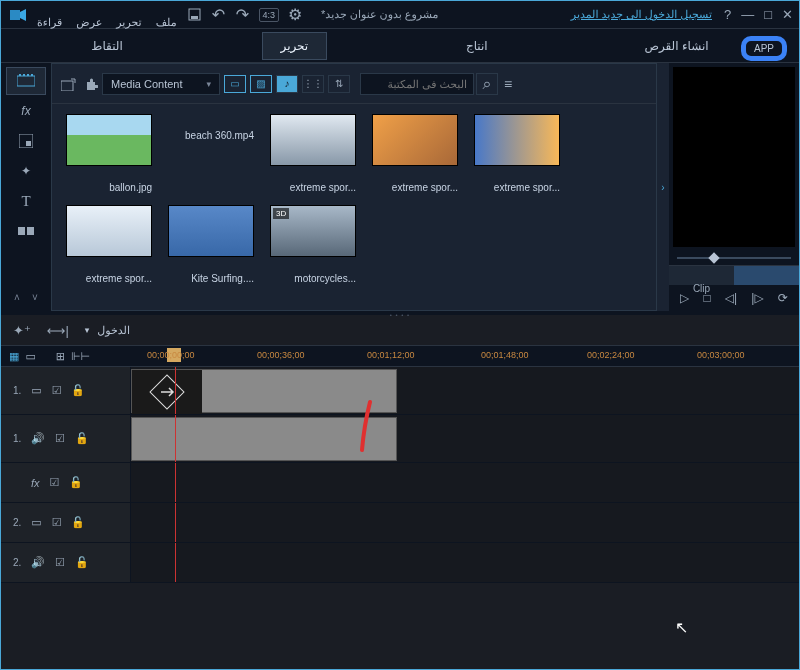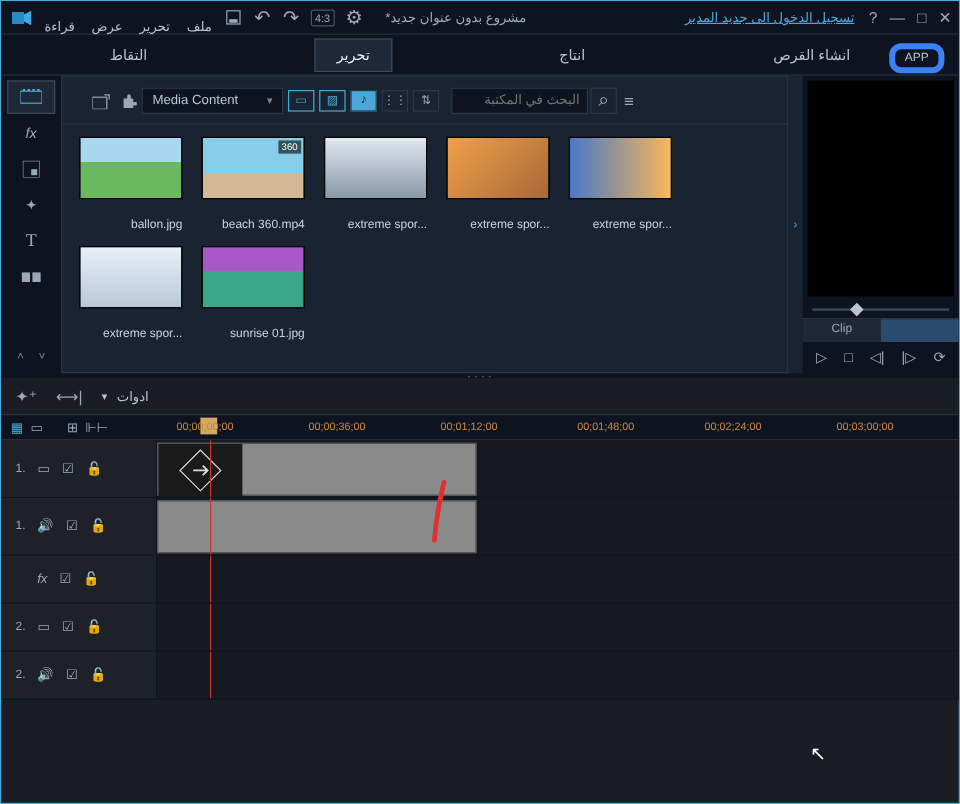--- a/index.html
+++ b/index.html
@@ -23,21 +23,21 @@
 .app-badge { position: absolute; right: 12px; top: 7px; border: 5px solid #3b82f6; border-radius: 10px; padding: 2px 8px; font-size: 10px; color: #b8c4d4; cursor:pointer; }
 
 .workspace { display: flex; height: 248px; }
 .left-rail { width: 50px; background: #0d1420; display: flex; flex-direction: column; align-items: center; padding-top: 4px; gap: 2px; }
 .rail-btn { width: 40px; height: 28px; display:flex; align-items:center; justify-content:center; color: #9aa8b8; cursor:pointer; font-size: 12px; }
 .rail-btn.sel { background: #1e2836; border: 1px solid #3a4a5e; color: #4aa8d8; }
 .rail-2btn { display:flex; gap: 2px; margin-top: auto; margin-bottom: 6px; }
 .rail-small { width: 16px; height: 16px; color:#7a8698; cursor:pointer; font-size:10px; display:flex;align-items:center;justify-content:center;}
 
 .center { flex: 1; background: #1a2332; border: 1px solid #2a3848; display:flex; flex-direction:column; }
-.center-toolbar { height: 40px; display: flex; align-items: center; padding: 0 22px; gap: 0; border-bottom: 1px solid #2a3340; }
+.center-toolbar { height: 40px; display: flex; align-items: center; padding: 0 6px; gap: 0; border-bottom: 1px solid #2a3340; }
 .ct-icon { width: 22px; height: 20px; display:flex; align-items:center; justify-content:center; color:#9aa8b8; cursor:pointer; }
 .dropdown { background: #0d1420; color: #b8c4d4; font-size: 11px; padding: 4px 8px; border: 1px solid #2a3848; cursor:pointer; display:flex; align-items:center; gap: 24px; }
 .dd-arrow { font-size: 9px; color:#7a8698; }
 .filter-icons { display: flex; gap: 4px; margin-left: 4px; }
 .filter-ic { width: 22px; height: 18px; border: 1px solid #2a3848; display:flex;align-items:center;justify-content:center; font-size:10px; color:#9aa8b8; cursor:pointer;}
 .filter-ic.video { color: #4aa8d8; border-color:#4aa8d8; }
 .filter-ic.img { color: #4aa8d8; border-color:#4aa8d8; }
 .filter-ic.audio { background:#4aa8d8; color:#0d1420; }
 .search-box { margin-left: 10px; background: #0d1420; border: 1px solid #2a3848; display:flex; align-items:center; padding: 0 6px; height: 22px; }
 .search-input { background: transparent; border: none; color: #7a8698; font-size: 11px; width: 100px; direction: rtl; outline:none; }
@@ -51,21 +51,21 @@
 .badge-360 { position:absolute; top:2px; right:2px; background:rgba(0,0,0,0.6); color:#fff; font-size:8px; padding:1px 3px; }
 .badge-3d { position:absolute; top:2px; left:2px; background:rgba(0,0,0,0.6); color:#fff; font-size:8px; padding:1px 3px; }
 .side-collapse { width: 12px; background: #1a2332; display:flex; align-items:center; justify-content:center; color:#4aa8d8; font-size:10px; cursor:pointer;}
 
 .preview { width: 130px; background: #0d1420; display:flex; flex-direction:column; }
 .preview-area { flex:1; background:#000; margin:4px; position:relative;}
 .preview-slider { height: 14px; padding: 0 8px; display:flex; align-items:center; }
 .slider-track { flex:1; height:2px; background:#3a4a5e; position:relative; }
 .slider-thumb { position:absolute; left:28%; top:-4px; width:10px; height:10px; background:#b8c4d4; transform:rotate(45deg) scale(0.8); }
 .clip-tabs { height: 20px; display:flex; border-top:1px solid #2a3340; }
-.clip-tab { flex:1; text-align:center; font-size:10px; color:#9aa8b8; background:#1e2836; padding-top:3px; cursor:pointer;}
+.clip-tab { flex:1; text-align:center; font-size:10px; color:#9aa8b8; background:#1e2836; padding-top:17px; cursor:pointer;}
 .clip-tab.b { background:#2a4a6e; }
 .playback { height: 26px; display:flex; align-items:center; justify-content:space-around; padding:0 4px; }
 .pb-btn { color:#9aa8b8; font-size:12px; cursor:pointer; }
 
 .spacer-row { height: 4px; background:#0d1420; display:flex; justify-content:center; align-items:center; }
 .spacer-dots { width:30px; height:2px; color:#4a5565; font-size:6px; letter-spacing:1px; text-align:center;}
 
 .timeline-tools { height: 30px; background:#1a1d24; display:flex; align-items:center; padding: 0 12px; gap: 16px;}
 .tt-btn { color:#9aa8b8; font-size:13px; cursor:pointer; }
 .tt-label { color:#b8c4d4; font-size:11px; direction:rtl; cursor:pointer; display:flex; align-items:center; gap:8px;}
@@ -205,44 +205,47 @@
         <span class="search-btn">⌕</span>
         <span class="menu-btn">≡</span>
       </div>
 
       <div class="thumbs">
         <div class="thumb">
           <div class="thumb-img" style="background:linear-gradient(180deg,#a8d8f0 40%,#6ab860 40%)"></div>
           <div class="thumb-label">ballon.jpg</div>
         </div>
         <div class="thumb">
-          <div class="thumb-img" style="background:linear-gradient(180deg,#87ceeb 60%,#d4b896 60%)">
-              <span class="badge-360">360</span>
-            </div>
           <div class="thumb-label">beach 360.mp4</div>
         </div>
         <div class="thumb">
           <div class="thumb-img" style="background:linear-gradient(180deg,#e0e8f0,#8898a8)"></div>
           <div class="thumb-label">extreme spor...</div>
         </div>
         <div class="thumb">
           <div class="thumb-img" style="background:linear-gradient(135deg,#f0a048,#a86838)"></div>
           <div class="thumb-label">extreme spor...</div>
         </div>
         <div class="thumb">
           <div class="thumb-img" style="background:linear-gradient(90deg,#4878c8,#f8b858)"></div>
           <div class="thumb-label">extreme spor...</div>
         </div>
         <div class="thumb">
           <div class="thumb-img" style="background:linear-gradient(180deg,#e8f0f8,#b8c8d8)"></div>
           <div class="thumb-label">extreme spor...</div>
         </div>
         <div class="thumb">
-          <div class="thumb-img" style="background:linear-gradient(180deg,#a858c8 40%,#38a888 40%)"></div>
-          <div class="thumb-label">sunrise 01.jpg</div>
+          <div class="thumb-img" style="background:linear-gradient(180deg,#5888c8,#3868a8)"></div>
+          <div class="thumb-label">Kite Surfing....</div>
+        </div>
+        <div class="thumb">
+          <div class="thumb-img" style="background:linear-gradient(180deg,#a8b8c8,#586878)">
+              <span class="badge-3d">3D</span>
+            </div>
+          <div class="thumb-label">motorcycles...</div>
         </div>
       </div>
     </div>
     <div class="side-collapse">›</div>
 
     <div class="preview">
       <div class="preview-area"></div>
       <div class="preview-slider">
         <div class="slider-track">
             <div class="slider-thumb"></div>
@@ -263,21 +266,21 @@
   </div>
 
   <div class="spacer-row">
       <div class="spacer-dots">• • • •</div>
     </div>
 
   <div class="timeline-tools">
     <span class="tt-btn">✦⁺</span>
     <span class="tt-btn">⟷|</span>
     <span class="tt-label">
-      <span>ادوات</span>
+      <span>الدخول</span>
       <span style="font-size:9px">▾</span>
     </span>
   </div>
 
   <div class="ruler-row">
     <div class="ruler-left">
       <span class="rl-ic">▦</span>
       <span class="rl-ic2">▭</span>
       <span class="rl-ic2" style="margin-left:14px">⊞</span>
       <span class="rl-ic2">⊩⊢</span>

